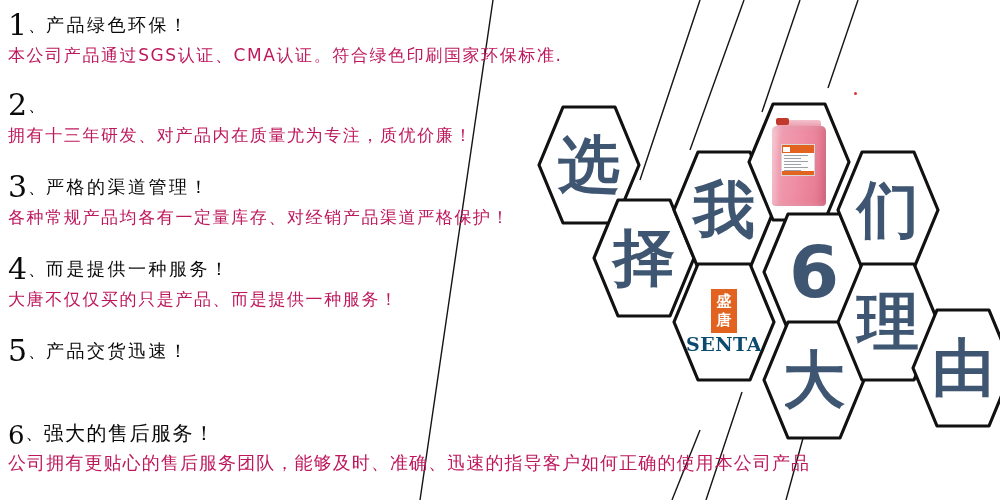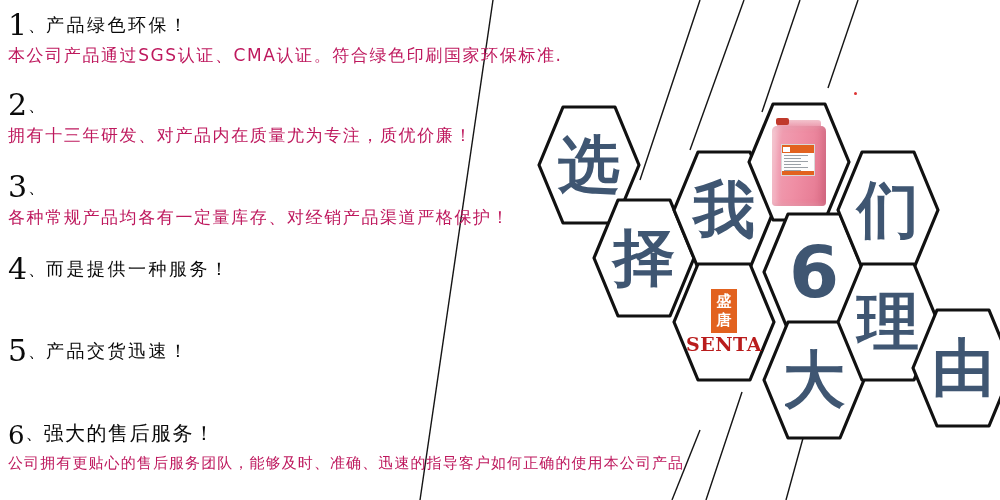--- a/index.html
+++ b/index.html
@@ -31,21 +31,21 @@
   .r-dun{font-size:17px;line-height:26px;padding:0 1px 2px 1px;}
   .r-title{
     font-size:18px;line-height:26px;letter-spacing:2.5px;
     font-weight:500;padding-bottom:2px;
   }
   .r-body{
     font-size:17px;line-height:24px;letter-spacing:1.6px;
     color:#be185d;white-space:nowrap;margin-top:3px;
   }
   .reason.small .r-title{font-size:20px;letter-spacing:1.5px;}
-  .reason.small .r-body{font-size:15px;letter-spacing:1.1px;}
+  .reason.small .r-body{font-size:18px;letter-spacing:1.1px;}
   .reason.small .r-num{font-size:26px;line-height:26px;}
 
   
   .honey{position:absolute;left:500px;top:80px;width:500px;height:360px;}
   .hex{position:absolute;width:104px;height:120px;}
   .hex svg{position:absolute;left:0;top:0;width:104px;height:120px;}
   .hex .glyph{
     position:absolute;left:0;top:0;width:104px;height:120px;
     display:flex;align-items:center;justify-content:center;
     color:#3f5672;
@@ -62,21 +62,21 @@
   }
   .logo-mark{
     width:26px;height:44px;background:#E2621F;
     display:flex;flex-direction:column;align-items:center;justify-content:center;
     color:#fff;font-size:15px;line-height:19px;font-weight:700;
     font-family:"DejaVu Sans","Liberation Sans",sans-serif;
     box-sizing:border-box;border:1.5px solid #E2621F;
   }
   .logo-mark span{display:block;}
   .logo-text{
-    margin-top:0;color:#b91c1c;
+    margin-top:0;color:#0c4a6e;
     font-family:"DejaVu Serif","Liberation Serif",serif;
     font-size:19px;letter-spacing:0.5px;font-weight:600;
   }
 
   
   .jug-wrap{position:absolute;left:0;top:0;width:104px;height:120px;display:flex;align-items:center;justify-content:center;}
   .jug{position:relative;width:62px;height:88px;}
   .jug-body{
     position:absolute;left:4px;top:8px;width:54px;height:80px;
     background:linear-gradient(100deg,#f2b7c4 0%,#f09cb0 18%,#ef8ea4 48%,#e87f97 78%,#dd6e88 100%);
@@ -144,30 +144,32 @@
         <span class="r-num">2</span>
         <span class="r-dun">、</span>
       </div>
       <div class="r-body">拥有十三年研发、对产品内在质量尤为专注，质优价廉！</div>
     </div>
 
     <div class="reason" style="top:172px;">
       <div class="r-head">
         <span class="r-num">3</span>
         <span class="r-dun">、</span>
+        <span class="r-title">严格的渠道管理！</span>
       </div>
       <div class="r-body">各种常规产品均各有一定量库存、对经销产品渠道严格保护！</div>
     </div>
 
     <div class="reason" style="top:254px;">
       <div class="r-head">
         <span class="r-num">4</span>
         <span class="r-dun">、</span>
         <span class="r-title">而是提供一种服务！</span>
       </div>
+      <div class="r-body">大唐不仅仅买的只是产品、而是提供一种服务！</div>
     </div>
 
     <div class="reason" style="top:336px;">
       <div class="r-head">
         <span class="r-num">5</span>
         <span class="r-dun">、</span>
         <span class="r-title">产品交货迅速！</span>
       </div>
     </div>
 

